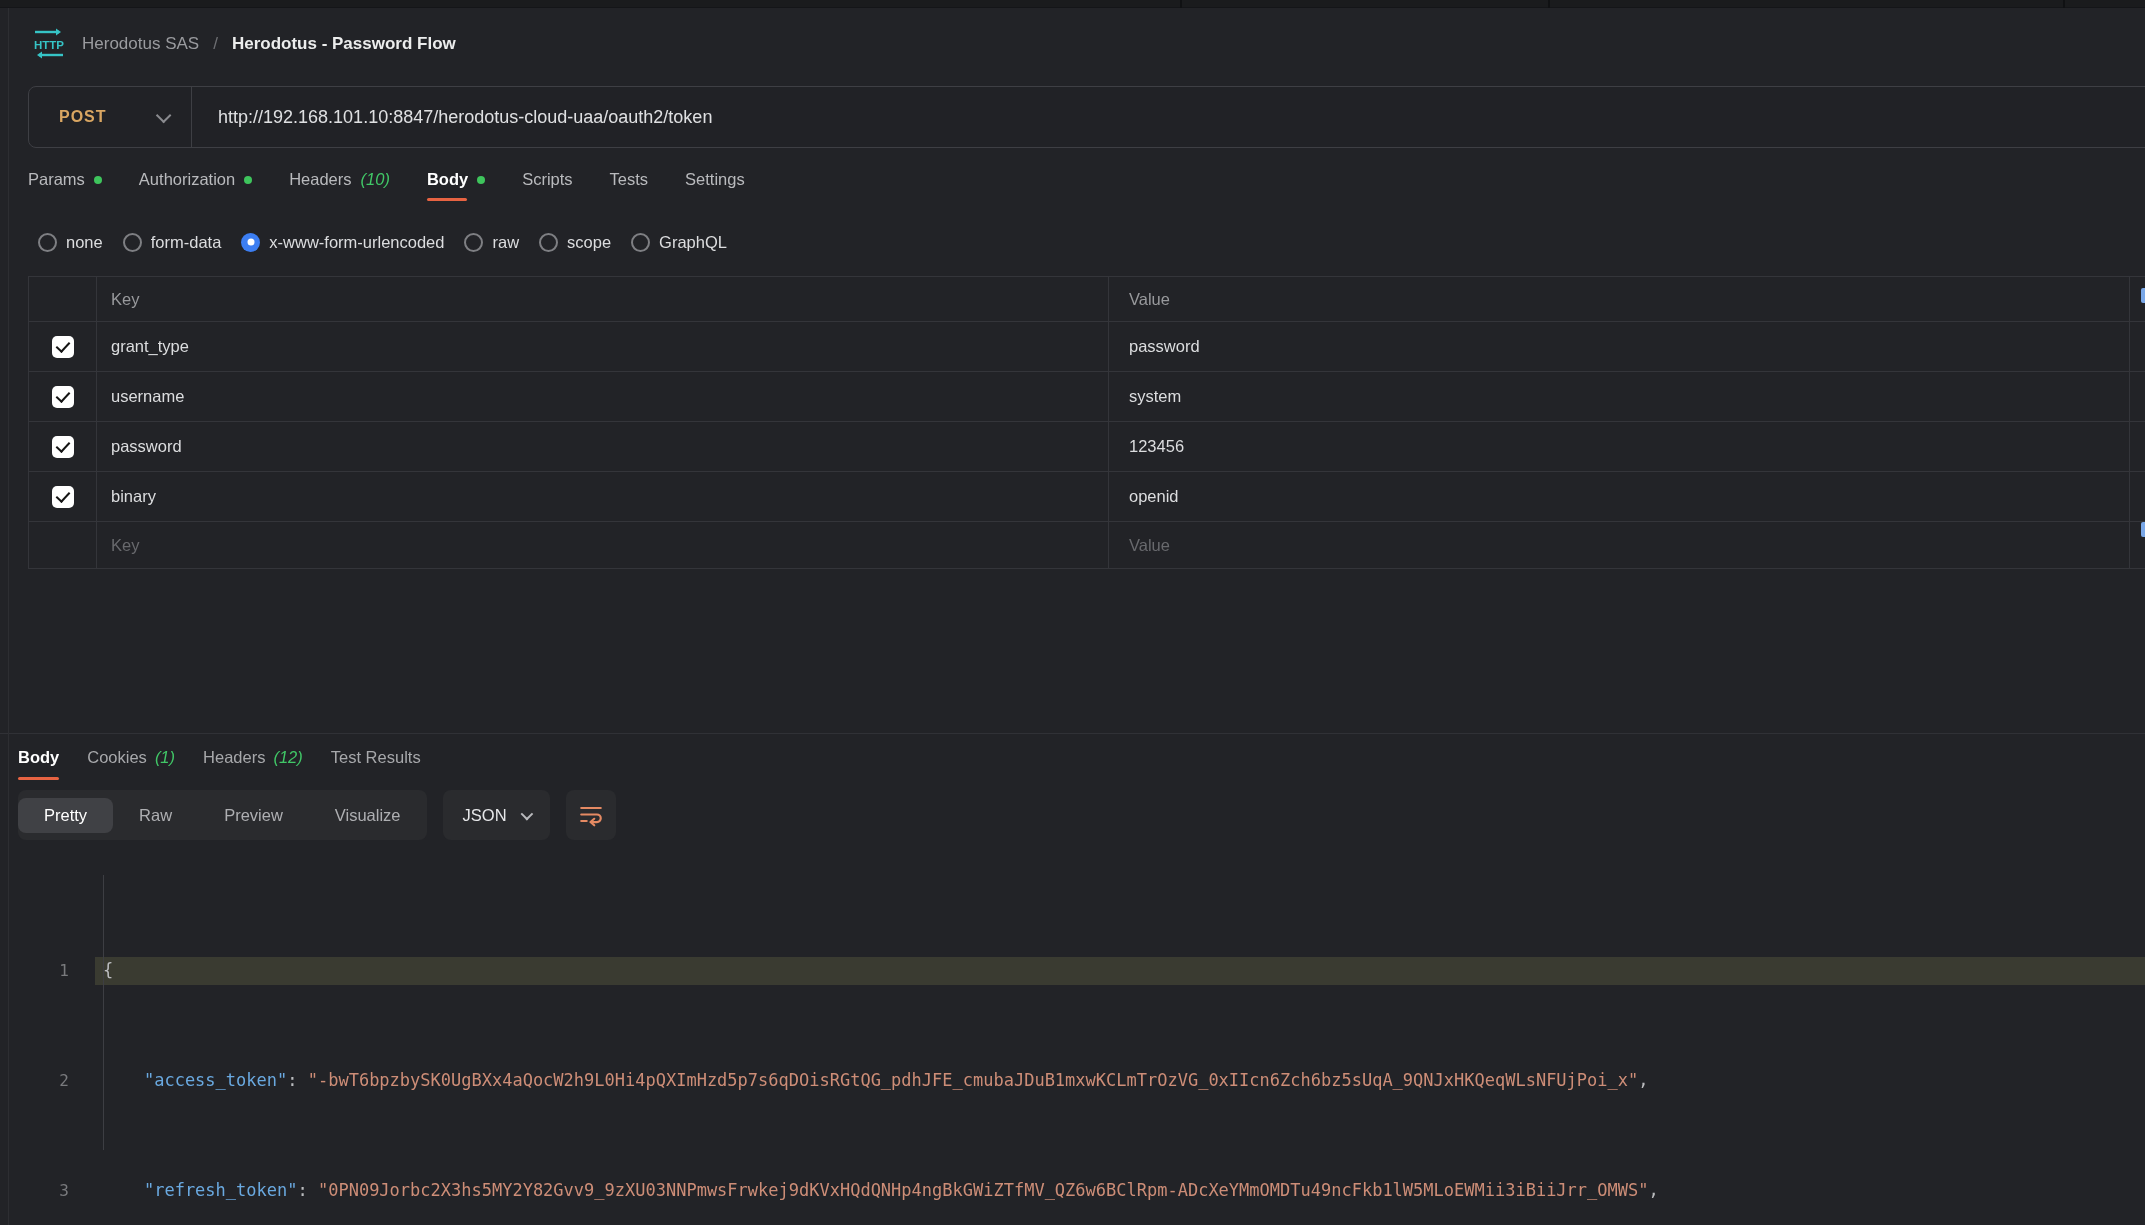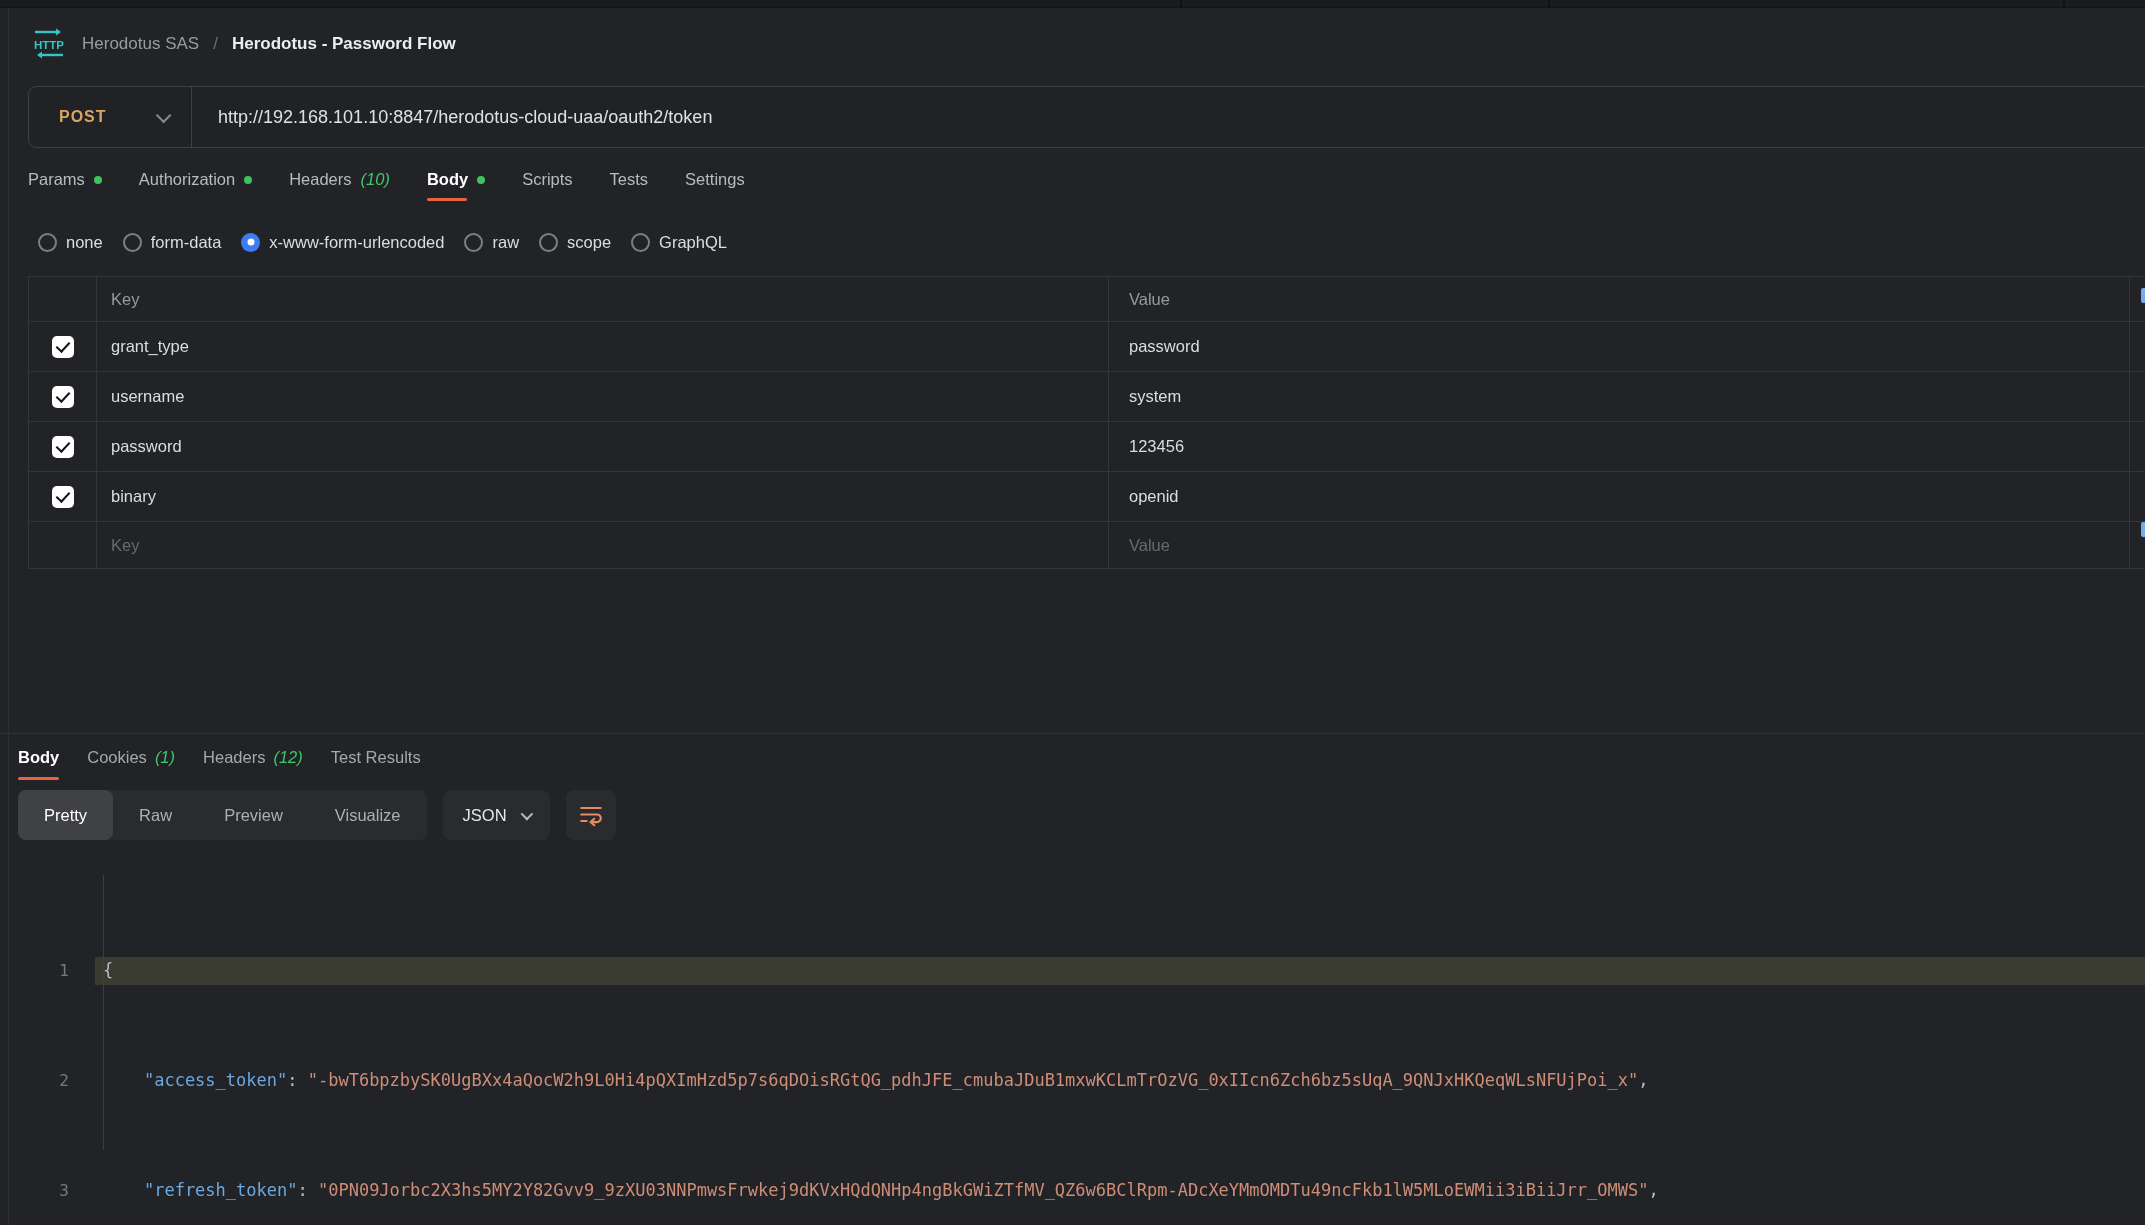--- a/index.html
+++ b/index.html
@@ -63,21 +63,21 @@
 
   
   .resp-divider { margin-top:164px; height:1px; background:#303136; }
   .resp-tabs { display:flex; gap:28px; margin:0 0 0 18px; height:46px; align-items:center; }
   .resptab { position:relative; display:flex; gap:8px; color:#a7a8ab; height:46px; align-items:center; cursor:pointer; }
   .resptab.active { color:#ffffff; font-weight:600; }
   .resptab.active::after { content:""; position:absolute; left:0; bottom:0; width:41px; height:3px; background:#e76342; border-radius:2px; }
 
   .toolbar { display:flex; gap:16px; margin:10px 0 0 18px; height:50px; align-items:center; }
   .seg-group { display:flex; background:#2a2b2e; border-radius:8px; height:50px; align-items:center; }
-  .seg { padding:0 26px; height:50px; display:flex; align-items:center; color:#aeafb2; border-radius:8px; cursor:pointer; }
+  .seg { padding:0 26px; height:35px; display:flex; align-items:center; color:#aeafb2; border-radius:8px; cursor:pointer; }
   .seg.active { background:#404145; color:#ffffff; }
   .json-group { display:flex; gap:14px; background:#2a2b2e; border-radius:8px; height:50px; align-items:center; padding:0 20px; cursor:pointer; color:#e6e7e9; }
   .json-group .chev { transform:rotate(45deg) translateY(-2px); border-color:#b9babd; width:9px; height:9px; }
   .icon-btn { width:50px; height:50px; background:#2a2b2e; border-radius:8px; display:flex; align-items:center; justify-content:center; cursor:pointer; }
 
   
   .code { position:relative; margin-top:7px; font-family:"DejaVu Sans Mono", monospace; font-size:17px; line-height:27.5px; white-space:pre; overflow:hidden; }
   .crow { display:flex; height:27.5px; }
   .crow.hl { background:linear-gradient(to right, rgba(0,0,0,0) 95px, #3a3b31 95px); }
   .ln { width:69px; text-align:right; color:#797a7d; flex:none; font-size:16px; }

